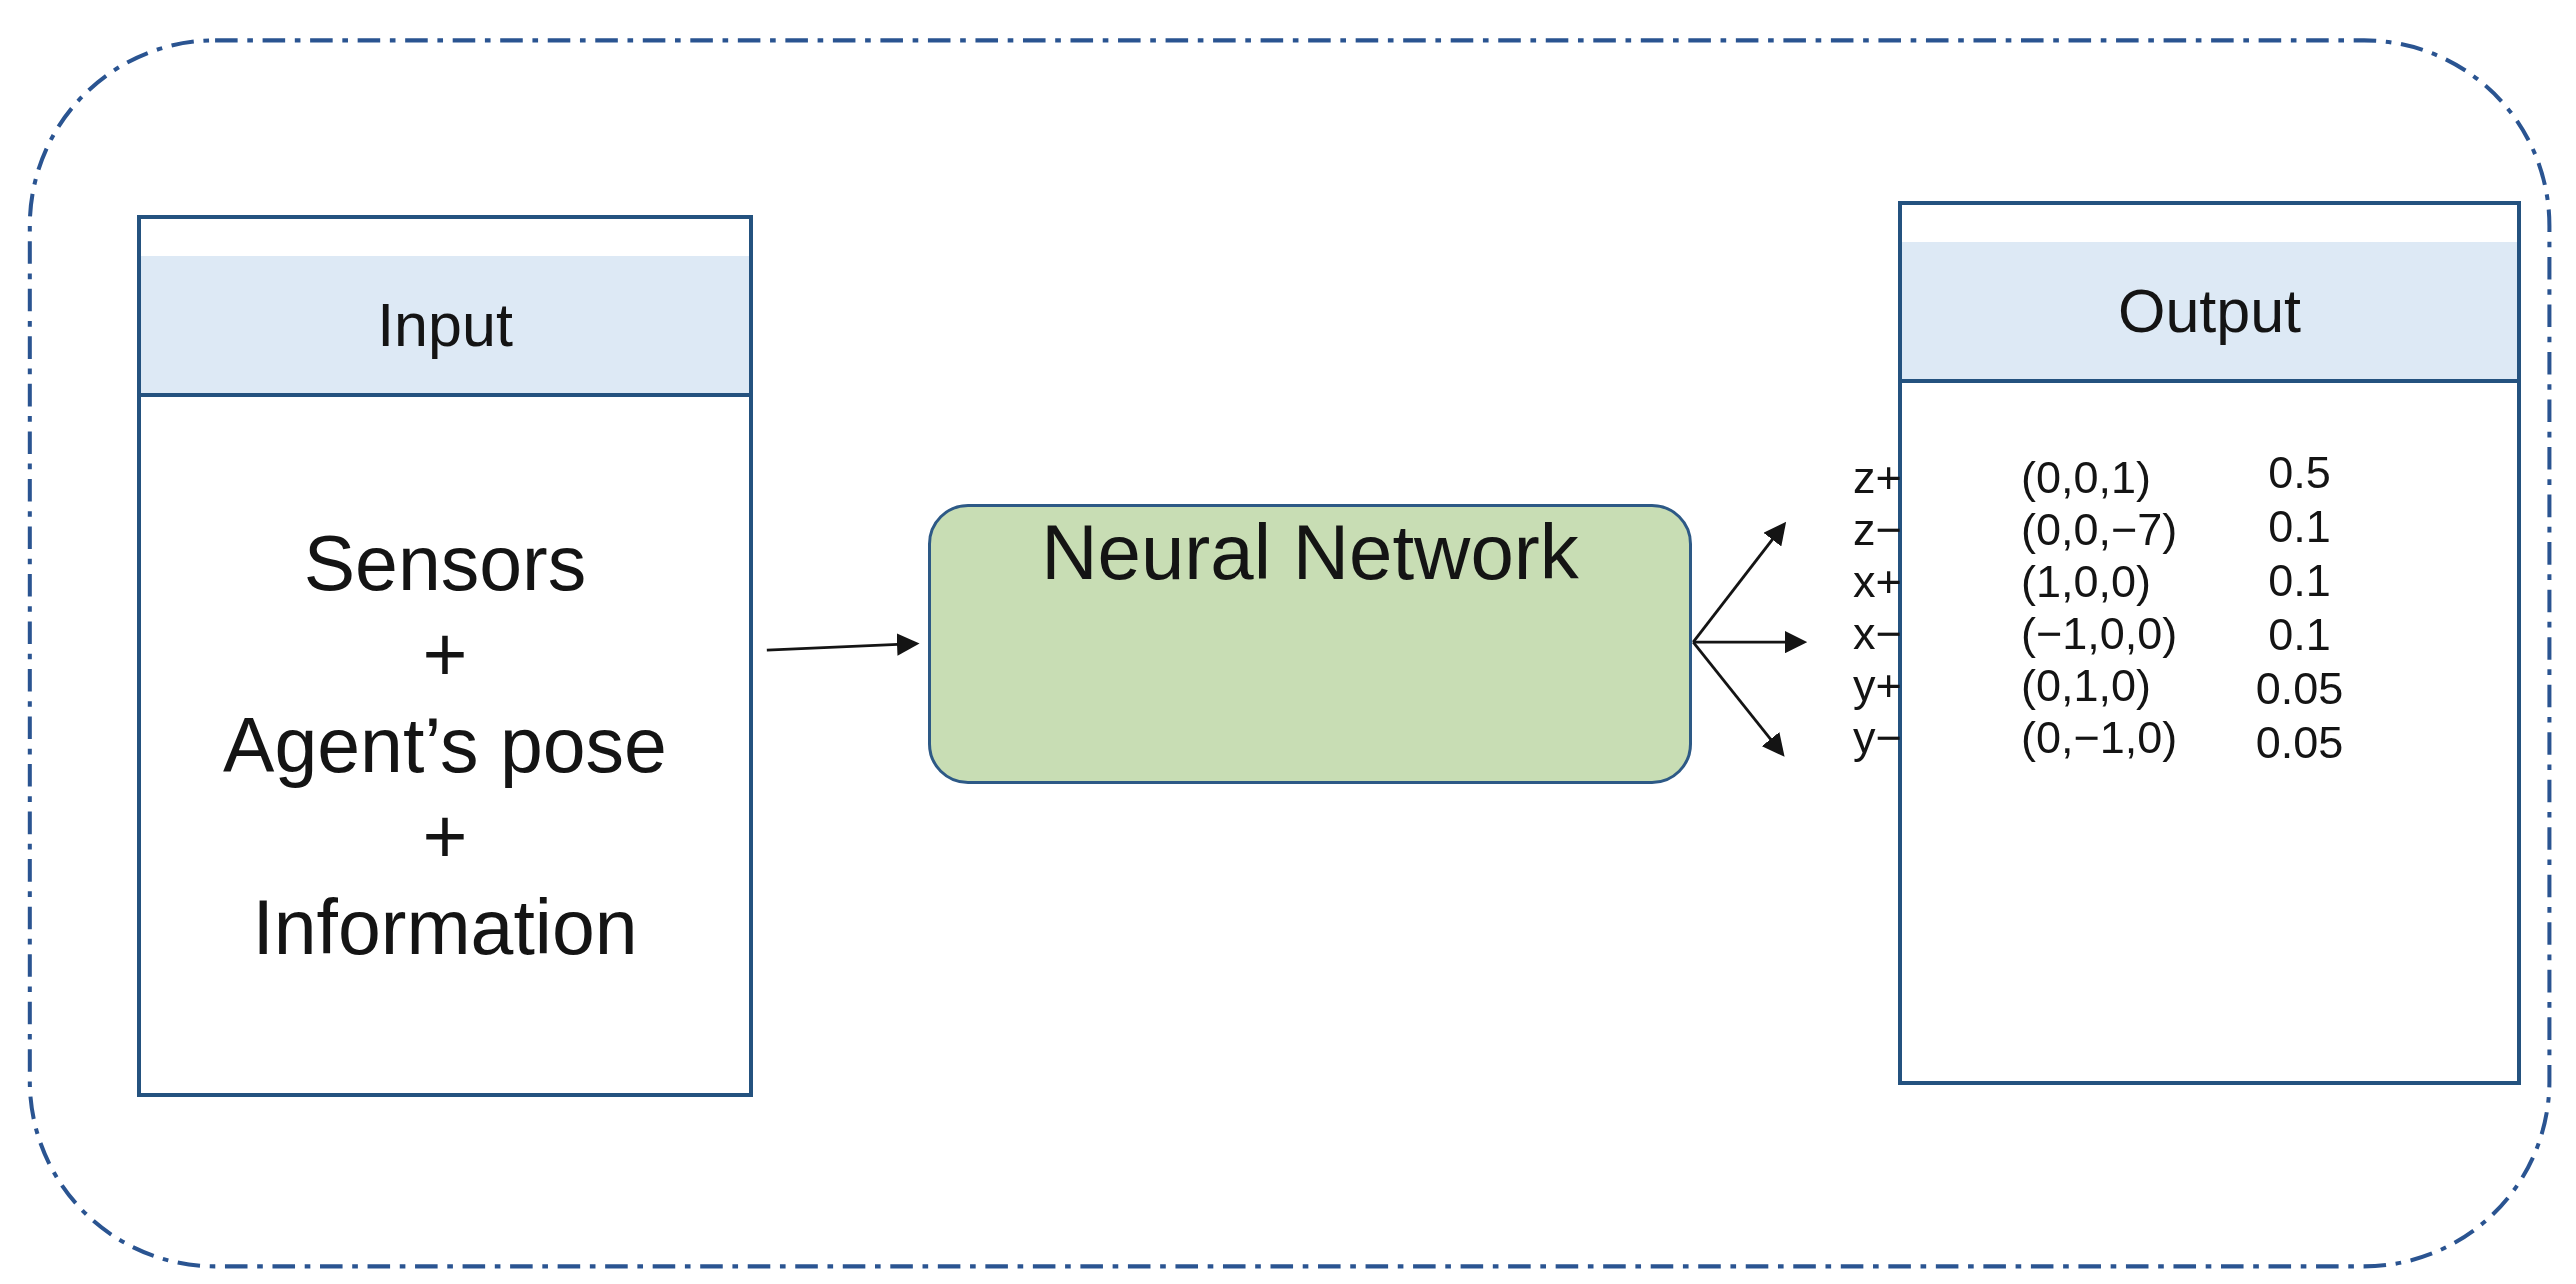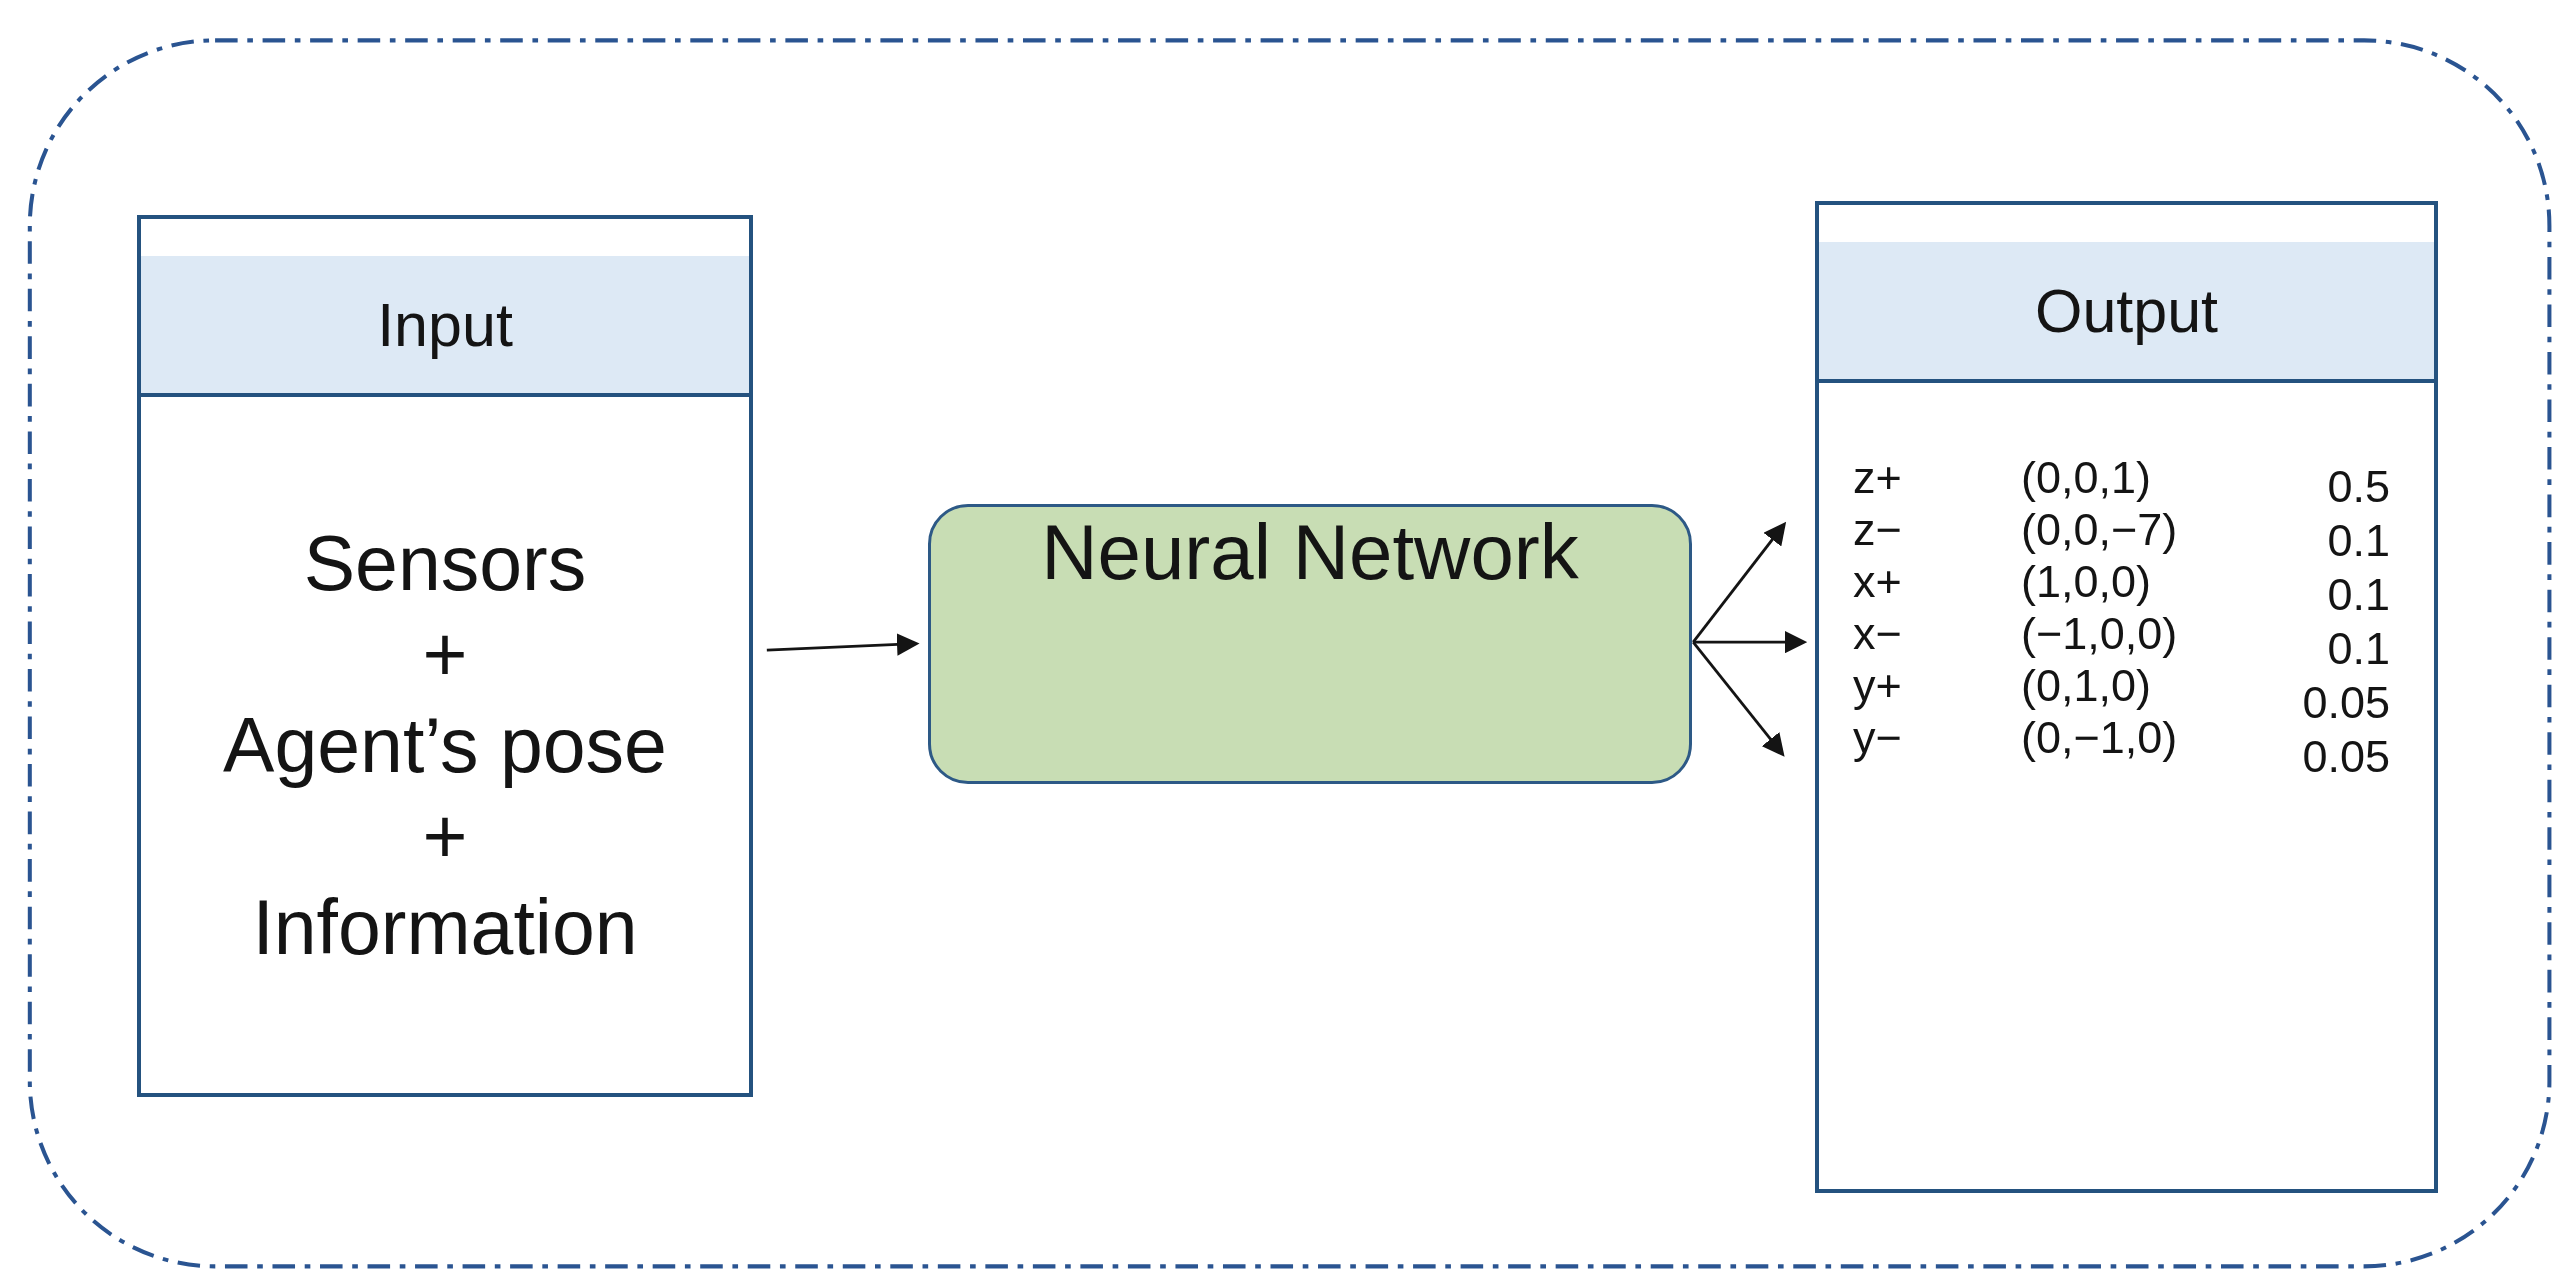--- a/index.html
+++ b/index.html
@@ -37,21 +37,21 @@
     background: #dde9f5;
     border-bottom: 4px solid #24527f;
     display: flex;
     align-items: center;
     justify-content: center;
     font-size: 61px;
     color: #141414;
     margin-top: 37px;
   }
   .input-box  { left: 137px;  top: 215px; width: 616px; height: 882px; }
-  .output-box { left: 1815px; top: 201px; width: 623px; height: 992px; }
+  .output-box { left: 1898px; top: 201px; width: 623px; height: 884px; }
   .input-body {
     flex: 1;
     display: flex;
     flex-direction: column;
     align-items: center;
     justify-content: center;
     font-size: 77px;
     line-height: 91px;
     text-align: center;
   }
@@ -75,23 +75,23 @@
     top: 452px;
     font-size: 45px;
     line-height: 52px;
   }
   .orow { display: flex; }
   .olabel { width: 168px; }
   .otuple { white-space: nowrap; }
   .output-values {
     position: absolute;
     left: 2209px;
-    top: 460px;
+    top: 446px;
     width: 181px;
-    text-align: right;
+    text-align: center;
     font-size: 45px;
     line-height: 54px;
   }
 </style>
 </head>
 <body>
 
 <div class="canvas">
 
   <svg class="overlay" viewBox="0 0 3198 1595" aria-hidden="true">

